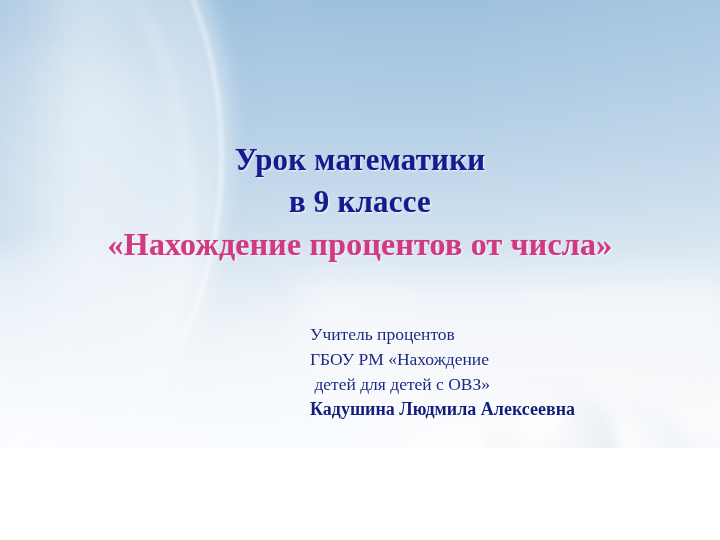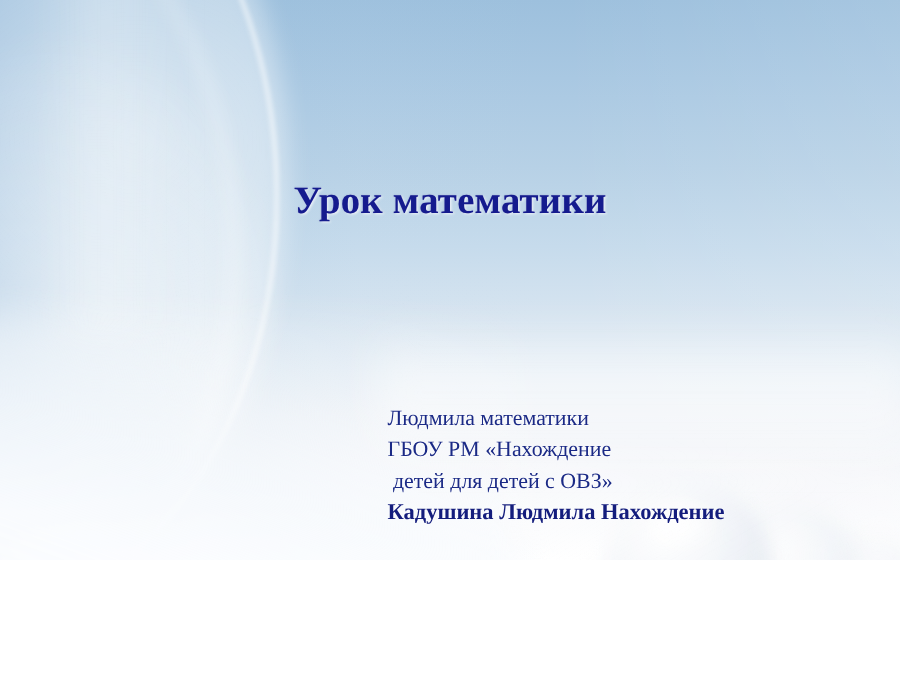--- a/index.html
+++ b/index.html
@@ -297,23 +297,25 @@
   <div class="bokeh bokeh-c"></div>
   <div class="bokeh bokeh-b"></div>
   <div class="bokeh bokeh-a"></div>
   <div class="bokeh bokeh-hl"></div>
   <div class="bokeh-veil"></div>
 
   <div class="content">
 
     <div class="title-block">
       <div class="title-line navy">Урок математики</div>
+      <div class="title-line navy">в 9 классе</div>
+      <div class="title-line magenta">«Нахождение процентов от числа»</div>
     </div>
 
     <div class="byline-block">
-      <div class="byline-line">Людмила математики</div>
+      <div class="byline-line">Учитель процентов</div>
       <div class="byline-line">ГБОУ РМ «Нахождение</div>
       <div class="byline-line"> детей для детей с ОВЗ»</div>
-      <div class="byline-line bold">Кадушина Людмила Нахождение</div>
+      <div class="byline-line bold">Кадушина Людмила Алексеевна</div>
     </div>
 
   </div>
 </div>
 
 </body></html>

